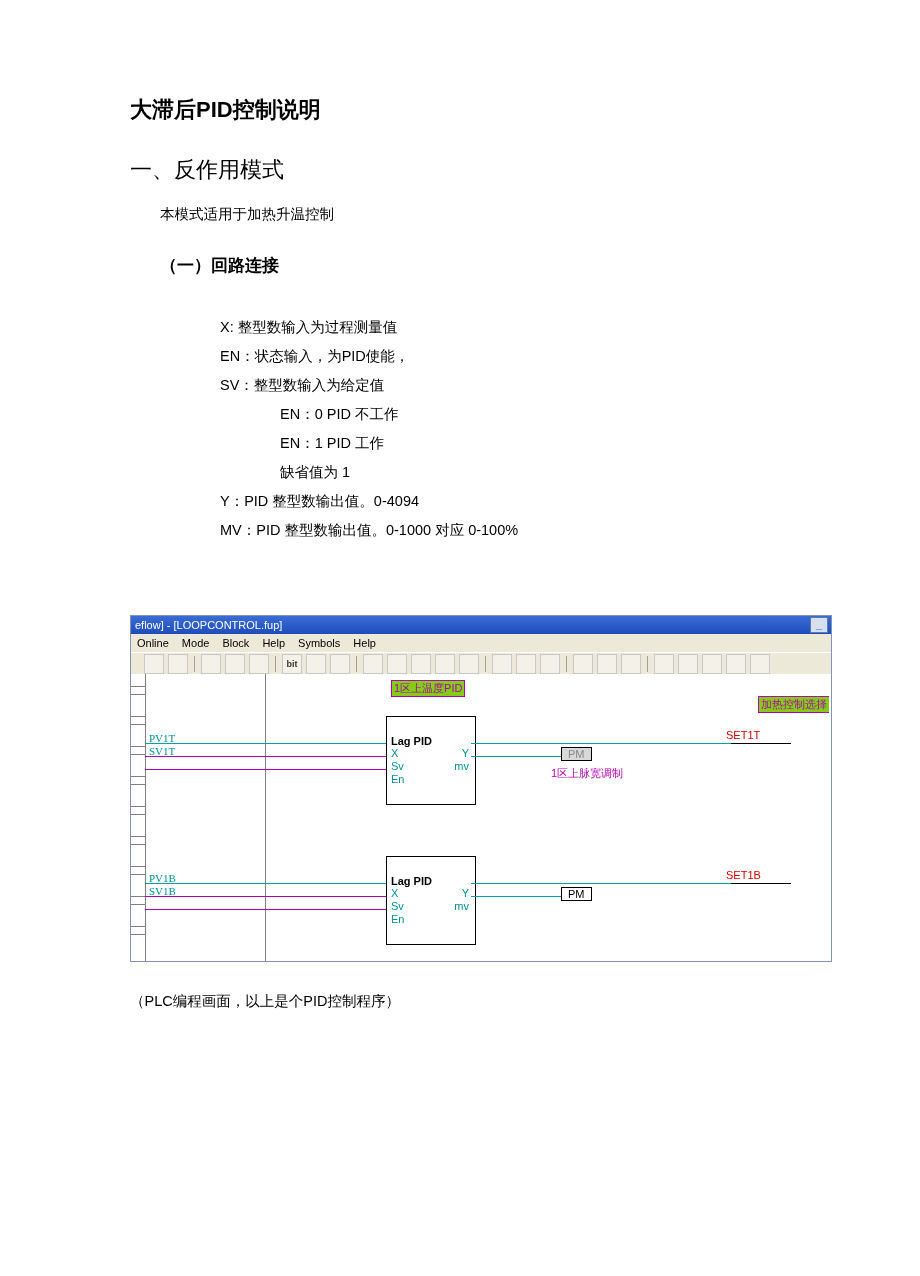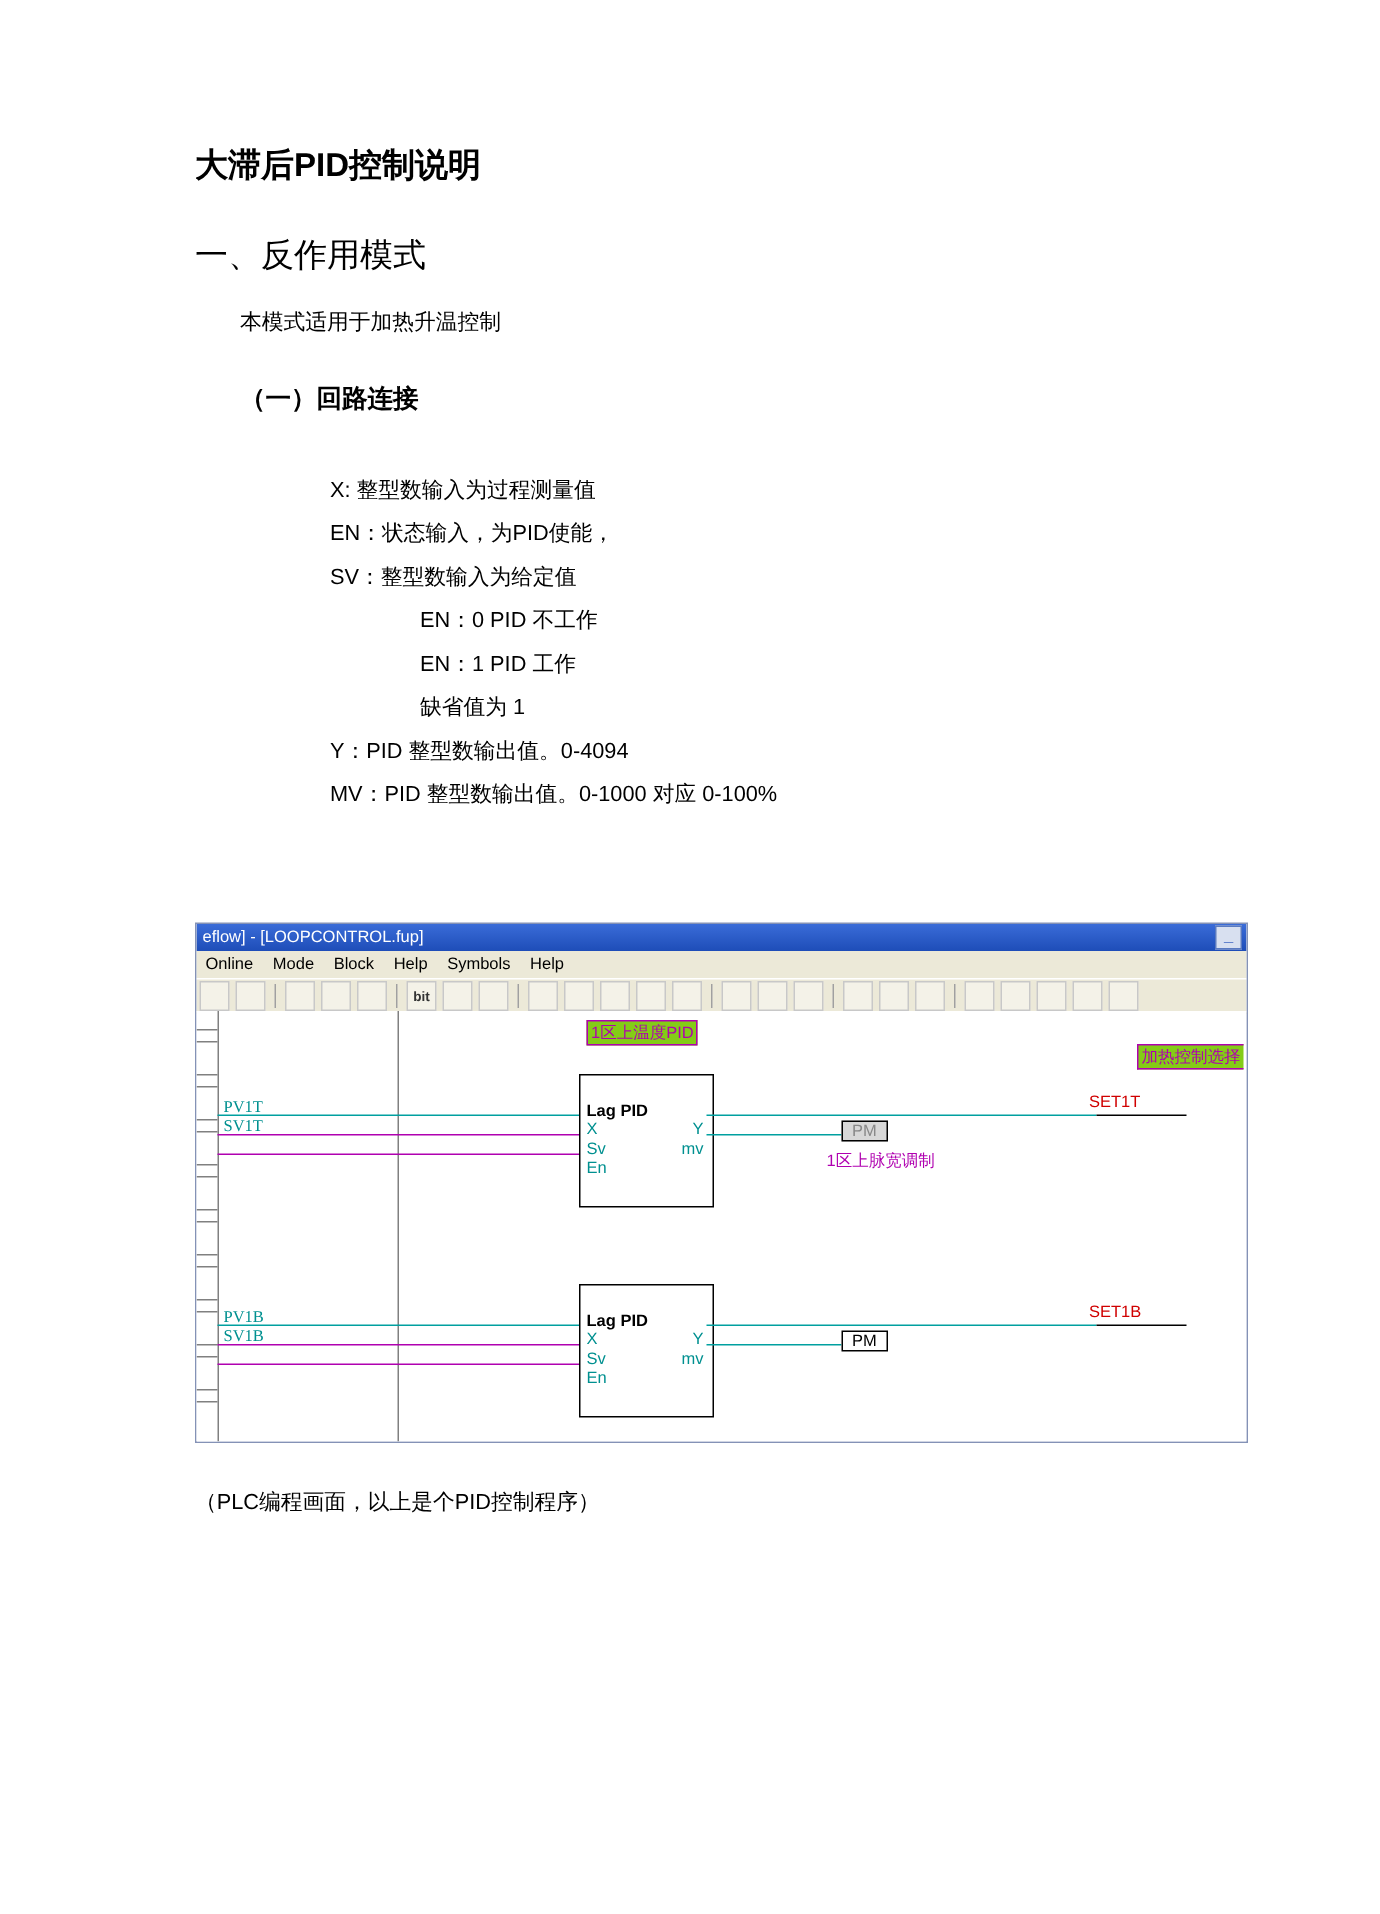--- a/index.html
+++ b/index.html
@@ -10,21 +10,21 @@
   .h2{font-size:17px;font-weight:bold;margin:0 0 36px 30px}
   .defs{margin-left:90px;font-size:14.5px;line-height:2}
   .defs .sub{margin-left:60px}
   .caption{font-size:14.5px;margin-top:30px}
   
   .plcwin{width:700px;height:345px;margin:70px 0 0 0;border:1px solid #8492b6;background:#fff;font-family:Tahoma,Arial,sans-serif;font-size:11px;position:relative;overflow:hidden}
   .tbar{height:18px;background:linear-gradient(#3a6cd8,#1e4db8);color:#fff;line-height:18px;padding-left:4px;font-size:11px}
   .minbtn{position:absolute;right:3px;top:1px;width:16px;height:14px;background:#d8e0f0;border:1px solid #5a7ac0;color:#1e4db8;text-align:center;line-height:12px;font-weight:bold}
   .menubar{height:18px;background:#ece9d8;color:#000;padding-left:6px;line-height:18px}
   .menubar span{margin-right:10px}
-  .toolbar{height:22px;background:#ece9d8;border-top:1px solid #fff;border-bottom:1px solid #a0a0a0;display:flex;align-items:center;padding-left:2px;gap:4px}
+  .toolbar{height:22px;background:#ece9d8;border-top:1px solid #fff;border-bottom:1px solid #a0a0a0;display:flex;align-items:center;padding-left:13px;gap:4px}
   .tbtn{width:18px;height:18px;border:1px solid #c8c8c8;background:#f4f2e8;display:inline-block}
   .tbtn.sep{width:0;border:none;border-left:1px solid #a0a0a0;height:16px;margin:0 2px}
   .bittxt{font-weight:bold;font-size:9px;color:#333;text-align:center;line-height:18px}
   .canvas{position:absolute;left:0;right:0;top:58px;bottom:0;background:#fff}
   .rail{position:absolute;top:0;bottom:0;width:14px;background:#fff;border-right:1px solid #808080}
   .rung{position:absolute;left:0;height:7px;border-top:1px solid #808080;border-bottom:1px solid #808080;width:14px}
   .colbar{position:absolute;left:14px;top:0;bottom:0;width:120px;border-right:1px solid #808080}
   .wire{position:absolute;height:0;border-top:1px solid #008080}
   .wire.mag{border-top-color:#b000b0}
   .wire.cyan{border-top-color:#00a0a0}

